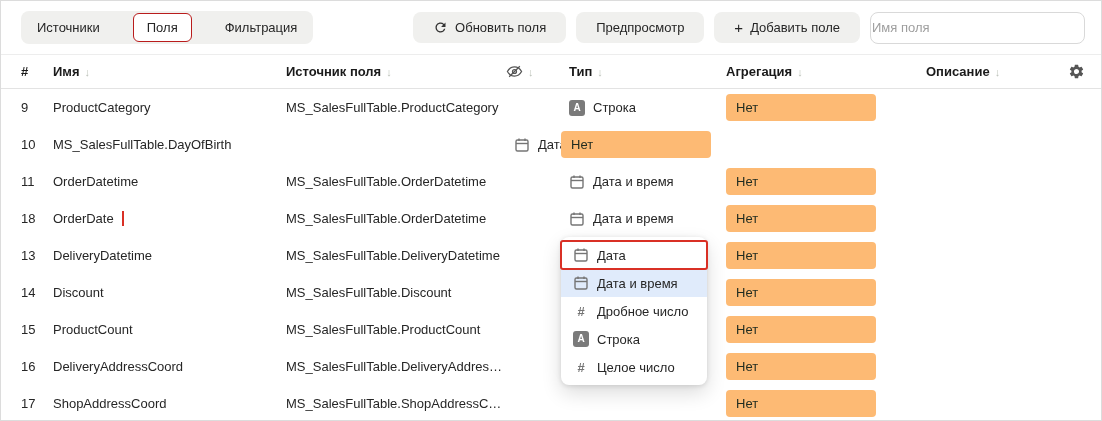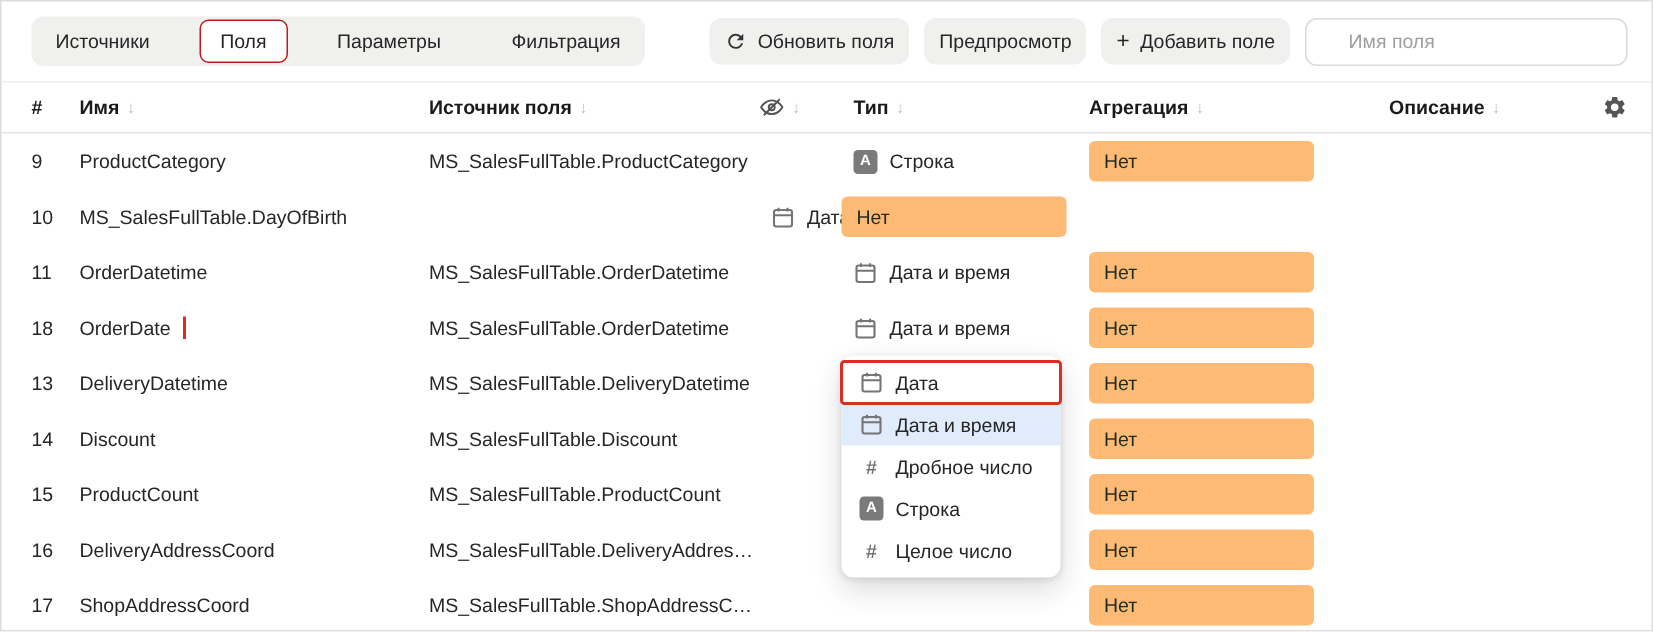--- a/index.html
+++ b/index.html
@@ -21,28 +21,28 @@
   }
   .tab {
     padding:6px 13px; border-radius:6px; cursor:pointer; color:#262626;
     border:1px solid transparent; white-space:nowrap;
   }
   .tab.active { background:#fff; border:1px solid #b91c1c; }
   .right-group { margin-left:auto; display:flex; align-items:center; gap:10px; }
   .btn {
     display:inline-flex; align-items:center; gap:7px;
     background:#f0f0ee; border:none; border-radius:8px;
-    padding:8px 10px; font-size:13px; color:#262626; cursor:pointer;
+    padding:8px 20px; font-size:13px; color:#262626; cursor:pointer;
     font-family:"Liberation Sans", sans-serif; white-space:nowrap;
   }
   .btn svg { display:block; }
   .plus-glyph { font-size:15px; line-height:1; font-weight:400; }
   .name-input {
     width:215px; height:32px; border:1px solid #d9d9d9; border-radius:8px;
-    padding:0 28px; font-size:13px; font-family:"Liberation Sans", sans-serif;
+    padding:0 1px; font-size:13px; font-family:"Liberation Sans", sans-serif;
     color:#262626; outline:none; background:#fff;
   }
   .name-input::placeholder { color:#9e9e9e; }
 
   
   .grid {
     display:grid;
     grid-template-columns: 32px 233px 220px 55px 165px 200px 1fr 36px;
     align-items:center;
     padding:0 16px 0 20px;
@@ -96,21 +96,20 @@
 </style>
 </head>
 <body>
 
 <div class="app">
 
   <div class="toolbar">
     <div class="tabs">
       <div class="tab">Источники</div>
       <div class="tab active">Поля</div>
-      <div class="tab">Параметры</div>
       <div class="tab">Фильтрация</div>
     </div>
     <div class="right-group">
       <button class="btn">
         <span class="hicon">
           <svg width="15" height="15" viewBox="0 0 24 24" fill="#333">
               <path d="M17.65 6.35A7.958 7.958 0 0 0 12 4c-4.42 0-7.99 3.58-8 8s3.57 8 8 8c3.73 0 6.84-2.55 7.73-6h-2.08A5.99 5.99 0 0 1 12 18c-3.31 0-6-2.69-6-6s2.69-6 6-6c1.66 0 3.14.69 4.22 1.78L13 11h7V4l-2.35 2.35z"></path>
             </svg>
         </span>
         <span>Обновить поля</span>

